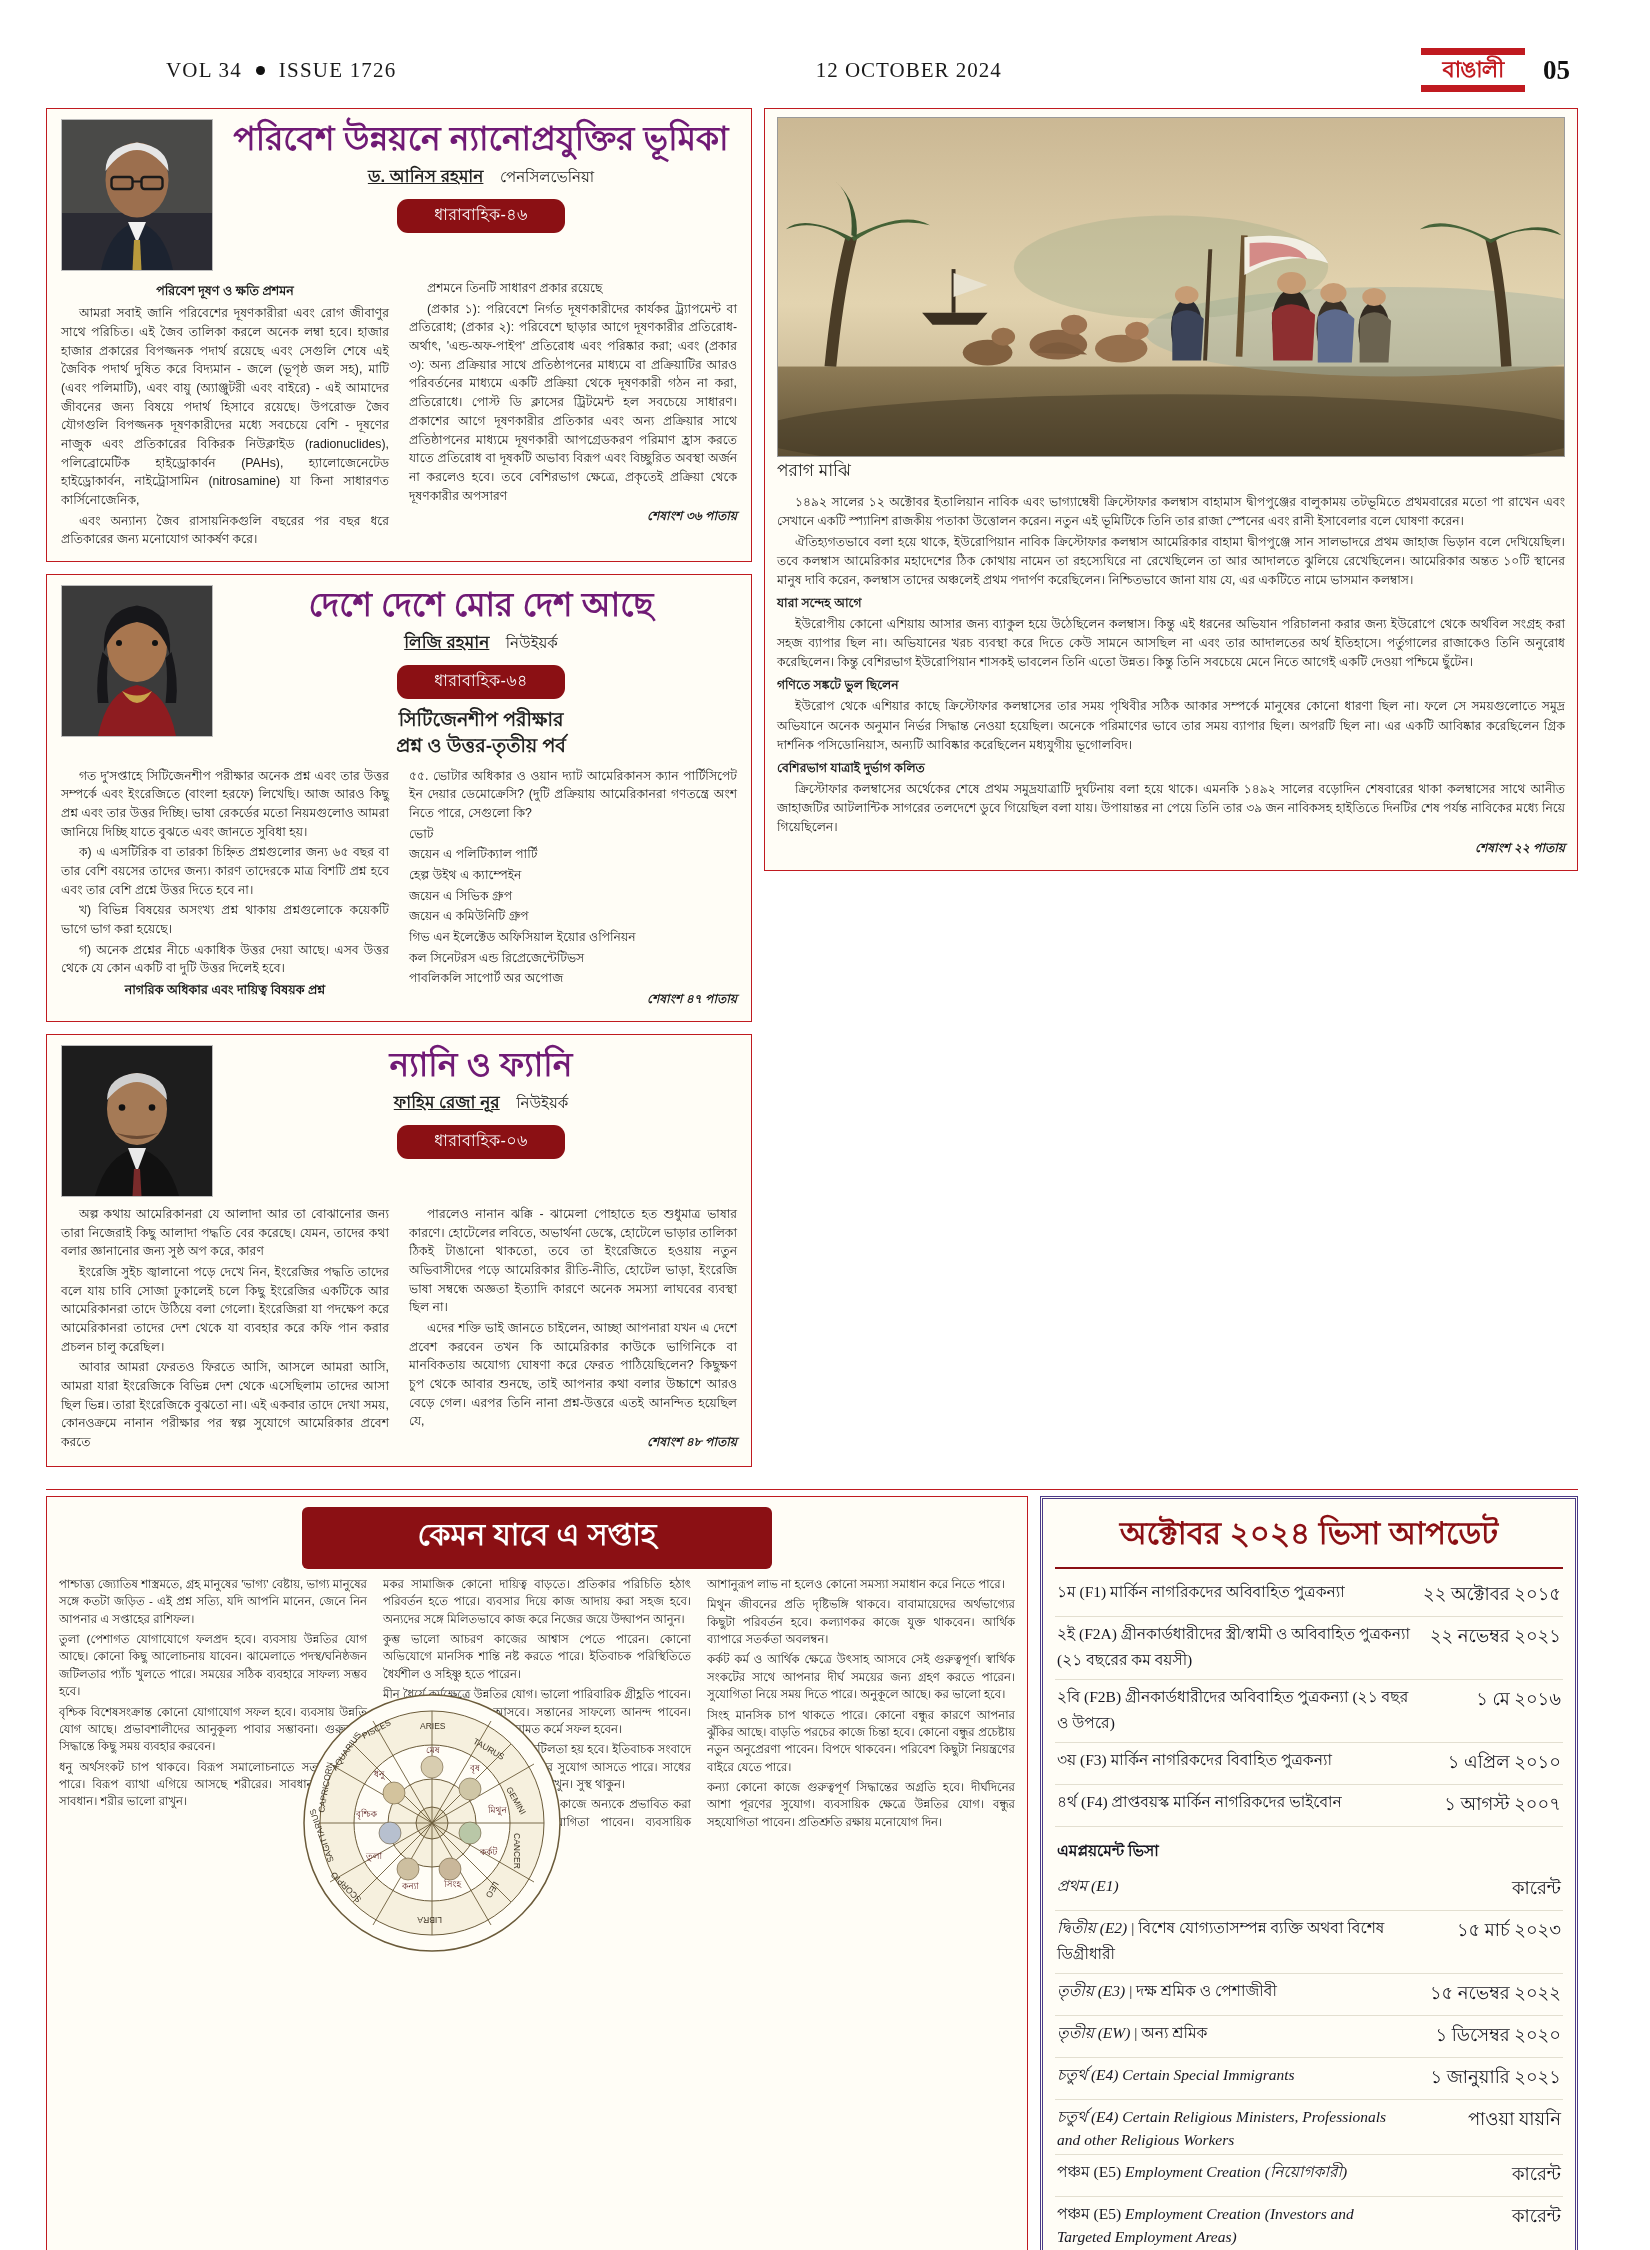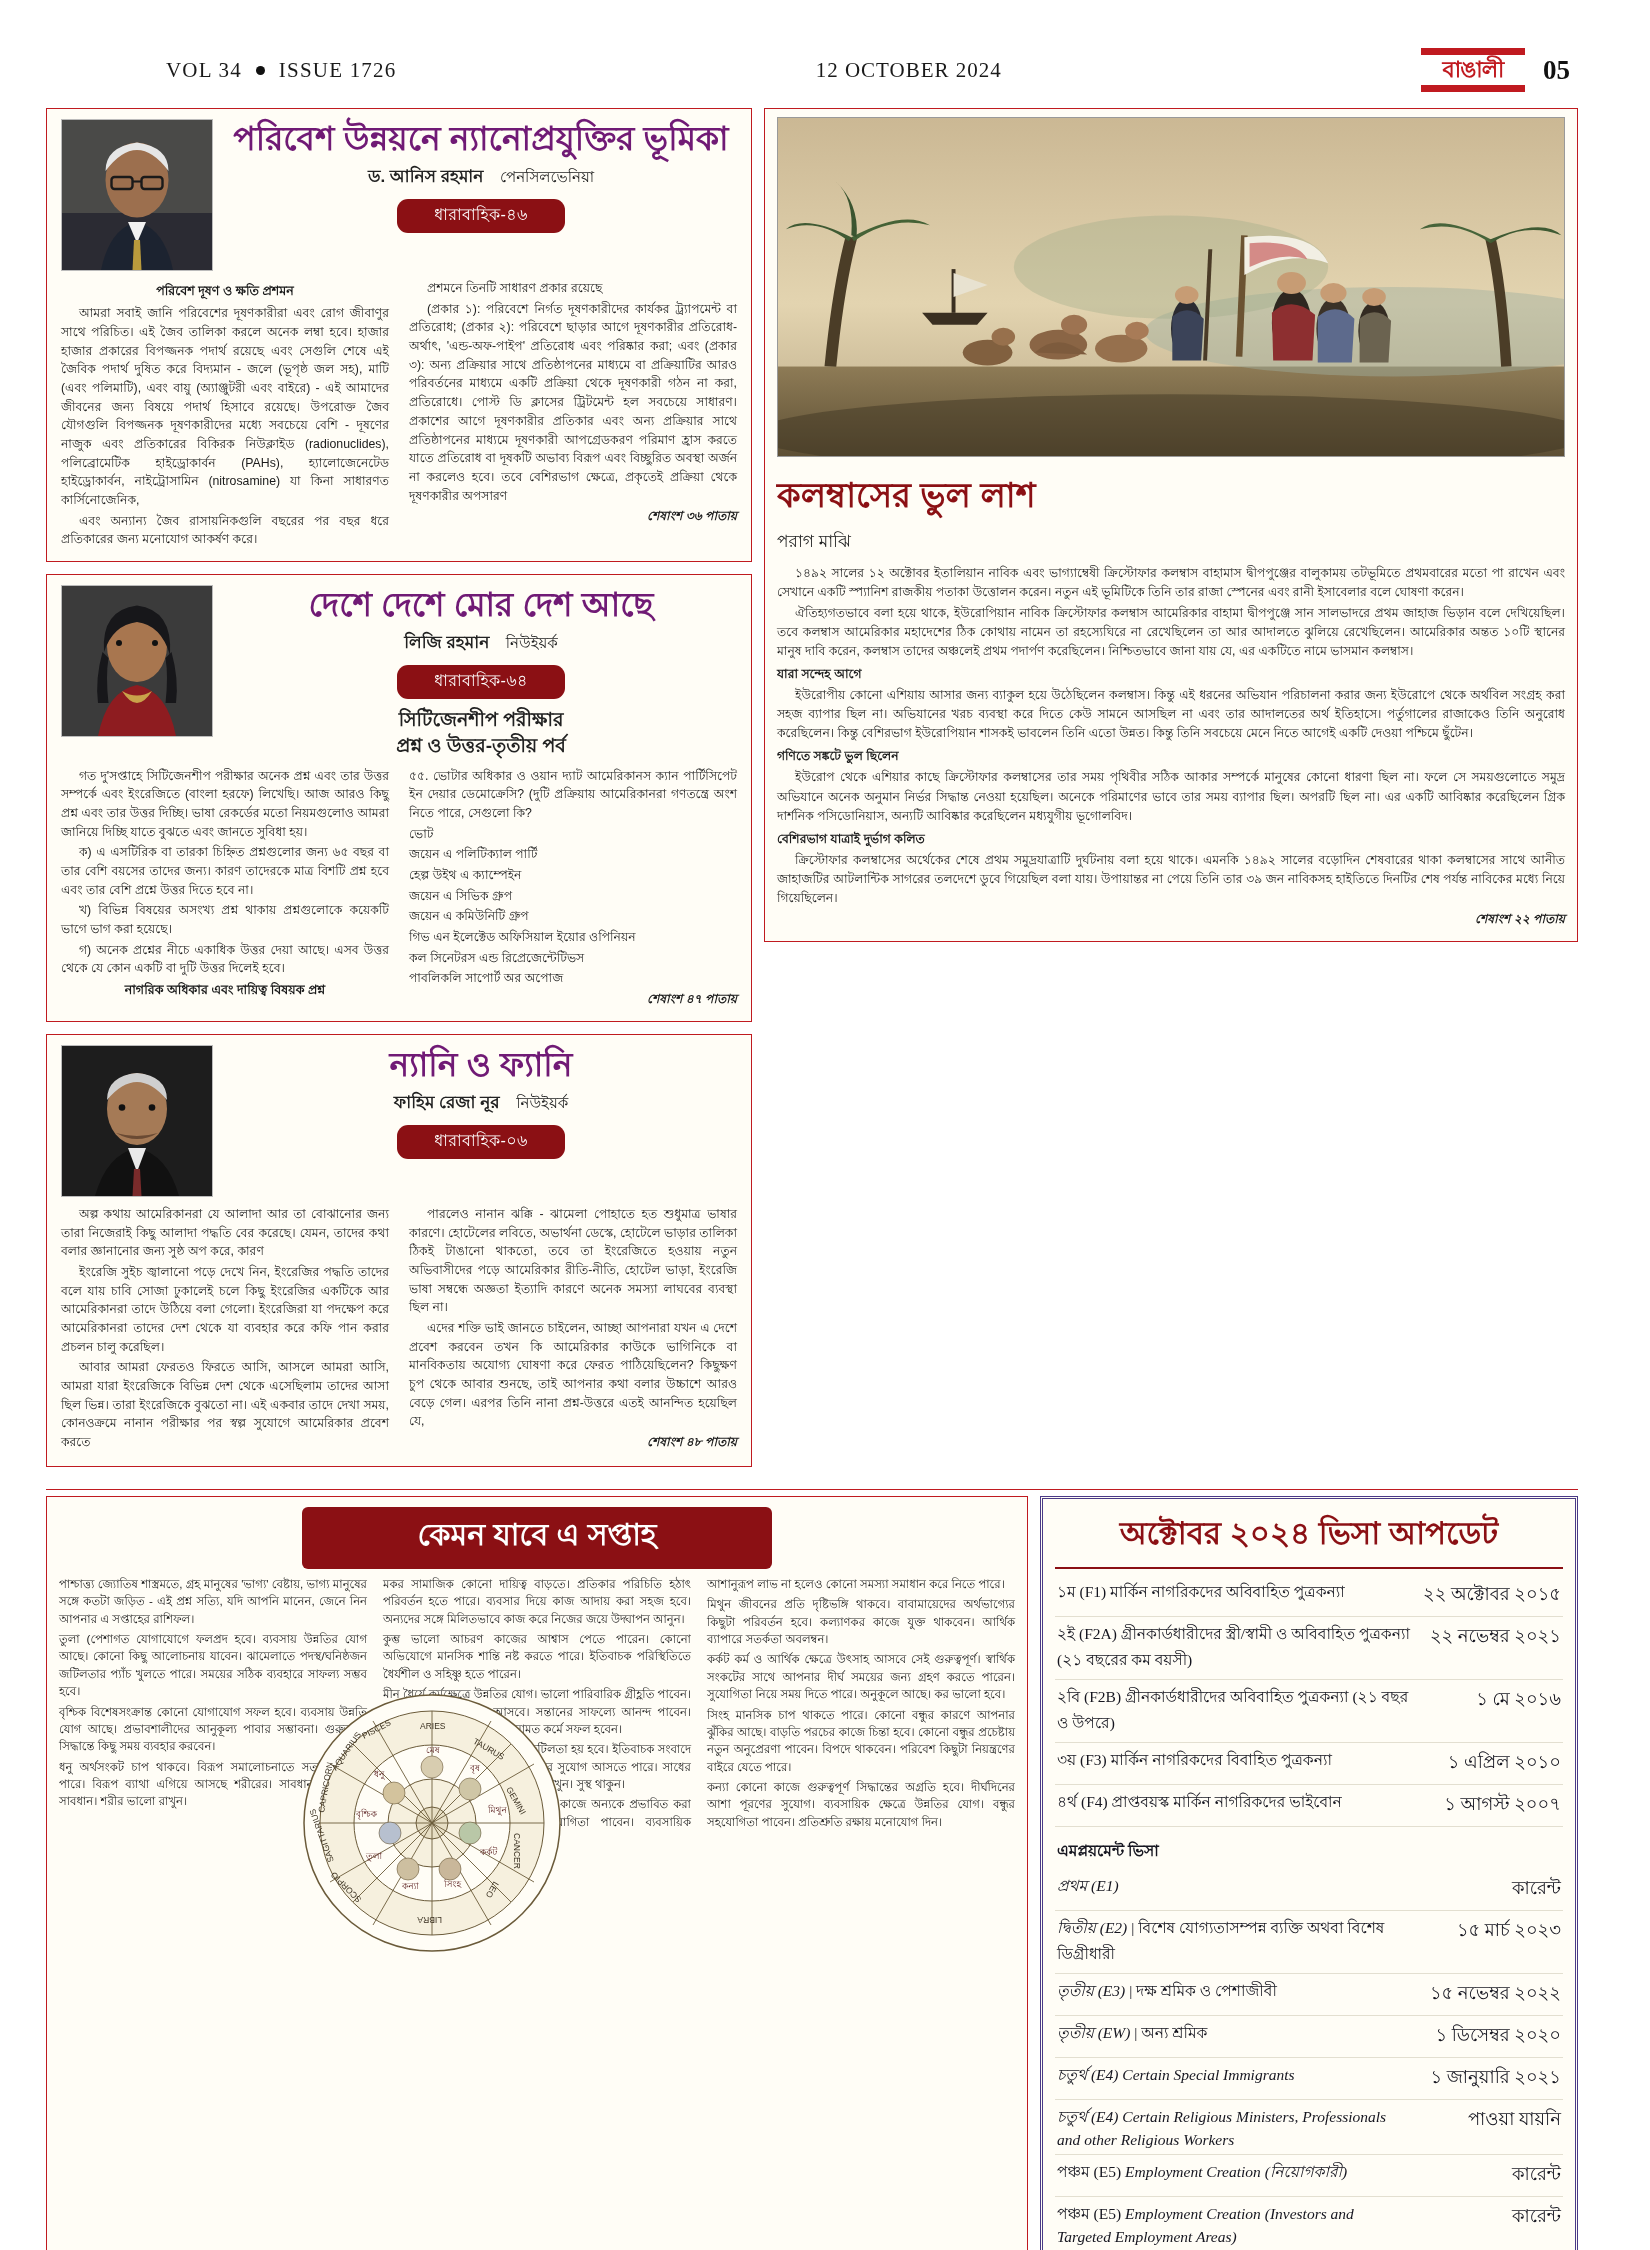--- a/index.html
+++ b/index.html
@@ -92,21 +92,21 @@
     line-height: 1.22;
     margin: 0 0 4px 0;
   }
   .byline {
     text-align: center;
     font-family:"Liberation Sans", sans-serif;
     font-size: 16px;
     color: #222;
     margin-bottom: 8px;
   }
-  .byline .author { font-weight: bold; font-size:17px; }
+  .byline .author { font-weight: bold; font-size:17px;text-decoration:underline; }
   .byline .place { margin-left: 12px; font-size:15px; }
   .serial-pill {
     display: block;
     margin: 0 auto;
     width: 168px;
     background: #8b1014;
     color: #fff;
     font-family:"Liberation Sans", sans-serif;
     font-size: 16px;
     text-align: center;
@@ -469,21 +469,20 @@
             <line x1="326" y1="244" x2="330" y2="132" stroke="#4a3b27" stroke-width="3"></line>
             <g>
               <ellipse cx="312" cy="212" rx="12" ry="30" fill="#2b2b31"></ellipse>
               <circle cx="312" cy="178" r="9" fill="#c79c74"></circle>
               <path d="M301 200 Q313 186 325 202 L323 244 L301 244 Z" fill="#3b4358"></path>
             </g>
 
             <ellipse cx="300" cy="318" rx="320" ry="40" fill="#3a3020" opacity="0.45"></ellipse>
           </svg>
         </div>
-        <div class="r-title">কলম্বাসের ভুল লাশ</div>
         <div class="r-byline">পরাগ মাঝি</div>
         <div class="single-col">
           <p>১৪৯২ সালের ১২ অক্টোবর ইতালিয়ান নাবিক এবং ভাগ্যাম্বেষী ক্রিস্টোফার কলম্বাস বাহামাস দ্বীপপুঞ্জের বালুকাময় তটভূমিতে প্রথমবারের মতো পা রাখেন এবং সেখানে একটি স্প্যানিশ রাজকীয় পতাকা উত্তোলন করেন। নতুন এই ভূমিটিকে তিনি তার রাজা স্পেনের এবং রানী ইসাবেলার বলে ঘোষণা করেন।</p>
           <p>ঐতিহ্যগতভাবে বলা হয়ে থাকে, ইউরোপিয়ান নাবিক ক্রিস্টোফার কলম্বাস আমেরিকার বাহামা দ্বীপপুঞ্জে সান সালভাদরে প্রথম জাহাজ ভিড়ান বলে দেখিয়েছিল। তবে কলম্বাস আমেরিকার মহাদেশের ঠিক কোথায় নামেন তা রহস্যেঘিরে না রেখেছিলেন তা আর আদালতে ঝুলিয়ে রেখেছিলেন। আমেরিকার অন্তত ১০টি স্থানের মানুষ দাবি করেন, কলম্বাস তাদের অঞ্চলেই প্রথম পদার্পণ করেছিলেন। নিশ্চিতভাবে জানা যায় যে, এর একটিতে নামে ভাসমান কলম্বাস।</p>
           <p class="sub">যারা সন্দেহ আগে</p>
           <p>ইউরোপীয় কোনো এশিয়ায় আসার জন্য ব্যাকুল হয়ে উঠেছিলেন কলম্বাস। কিন্তু এই ধরনের অভিযান পরিচালনা করার জন্য ইউরোপে থেকে অর্থবিল সংগ্রহ করা সহজ ব্যাপার ছিল না। অভিযানের খরচ ব্যবস্থা করে দিতে কেউ সামনে আসছিল না এবং তার আদালতের অর্থ ইতিহাসে। পর্তুগালের রাজাকেও তিনি অনুরোধ করেছিলেন। কিন্তু বেশিরভাগ ইউরোপিয়ান শাসকই ভাবলেন তিনি এতো উন্নত। কিন্তু তিনি সবচেয়ে মেনে নিতে আগেই একটি দেওয়া পশ্চিমে ছুঁটেন।</p>
           <p class="sub">গণিতে সঙ্কটে ভুল ছিলেন</p>
           <p>ইউরোপ থেকে এশিয়ার কাছে ক্রিস্টোফার কলম্বাসের তার সময় পৃথিবীর সঠিক আকার সম্পর্কে মানুষের কোনো ধারণা ছিল না। ফলে সে সময়গুলোতে সমুদ্র অভিযানে অনেক অনুমান নির্ভর সিদ্ধান্ত নেওয়া হয়েছিল। অনেকে পরিমাণের ভাবে তার সময় ব্যাপার ছিল। অপরটি ছিল না। এর একটি আবিষ্কার করেছিলেন গ্রিক দার্শনিক পসিডোনিয়াস, অন্যটি আবিষ্কার করেছিলেন মধ্যযুগীয় ভূগোলবিদ।</p>
           <p class="sub">বেশিরভাগ যাত্রাই দুর্ভাগ কলিত</p>
           <p>ক্রিস্টোফার কলম্বাসের অর্থেকের শেষে প্রথম সমুদ্রযাত্রাটি দুর্ঘটনায় বলা হয়ে থাকে। এমনকি ১৪৯২ সালের বড়োদিন শেষবারের থাকা কলম্বাসের সাথে আনীত জাহাজটির আটলান্টিক সাগরের তলদেশে ডুবে গিয়েছিল বলা যায়। উপায়ান্তর না পেয়ে তিনি তার ৩৯ জন নাবিকসহ হাইতিতে দিনটির শেষ পর্যন্ত নাবিকের মধ্যে নিয়ে গিয়েছিলেন।</p>

